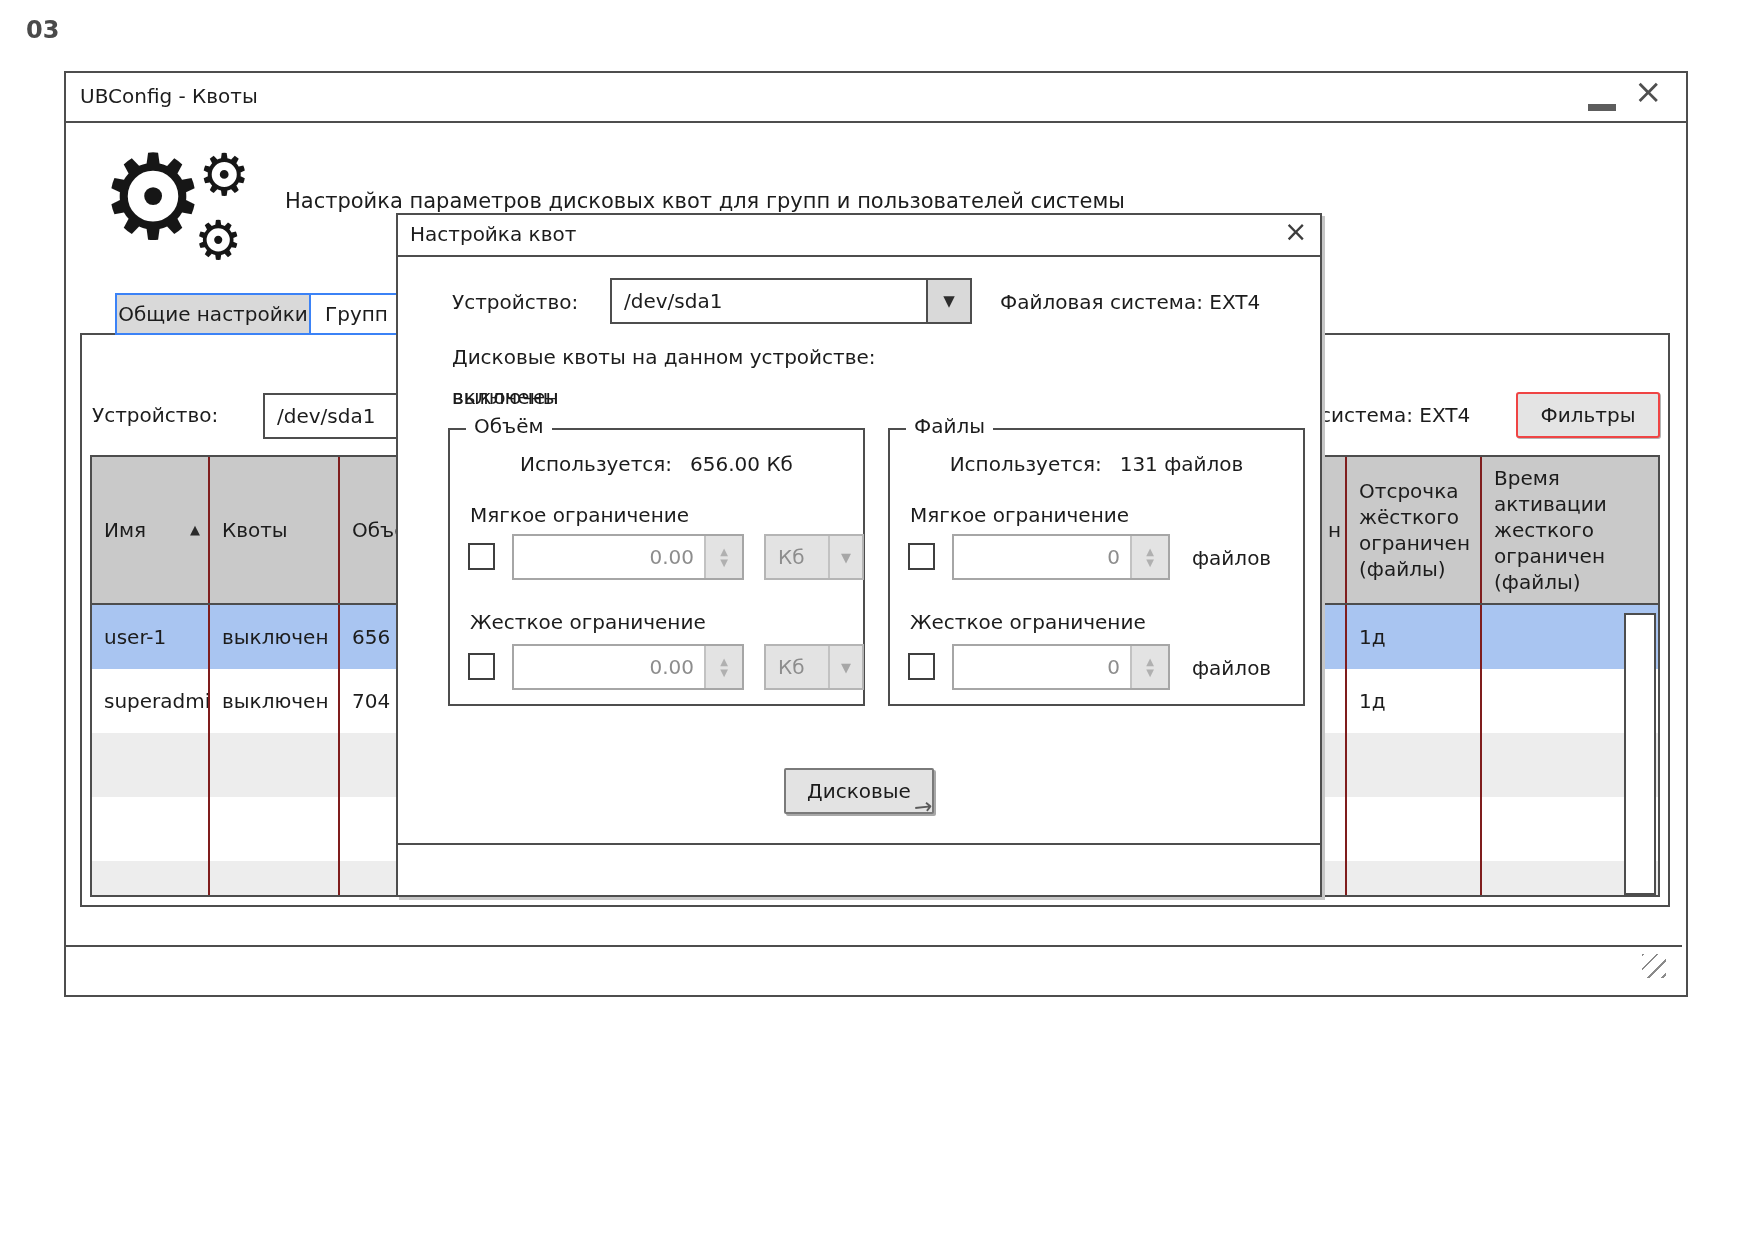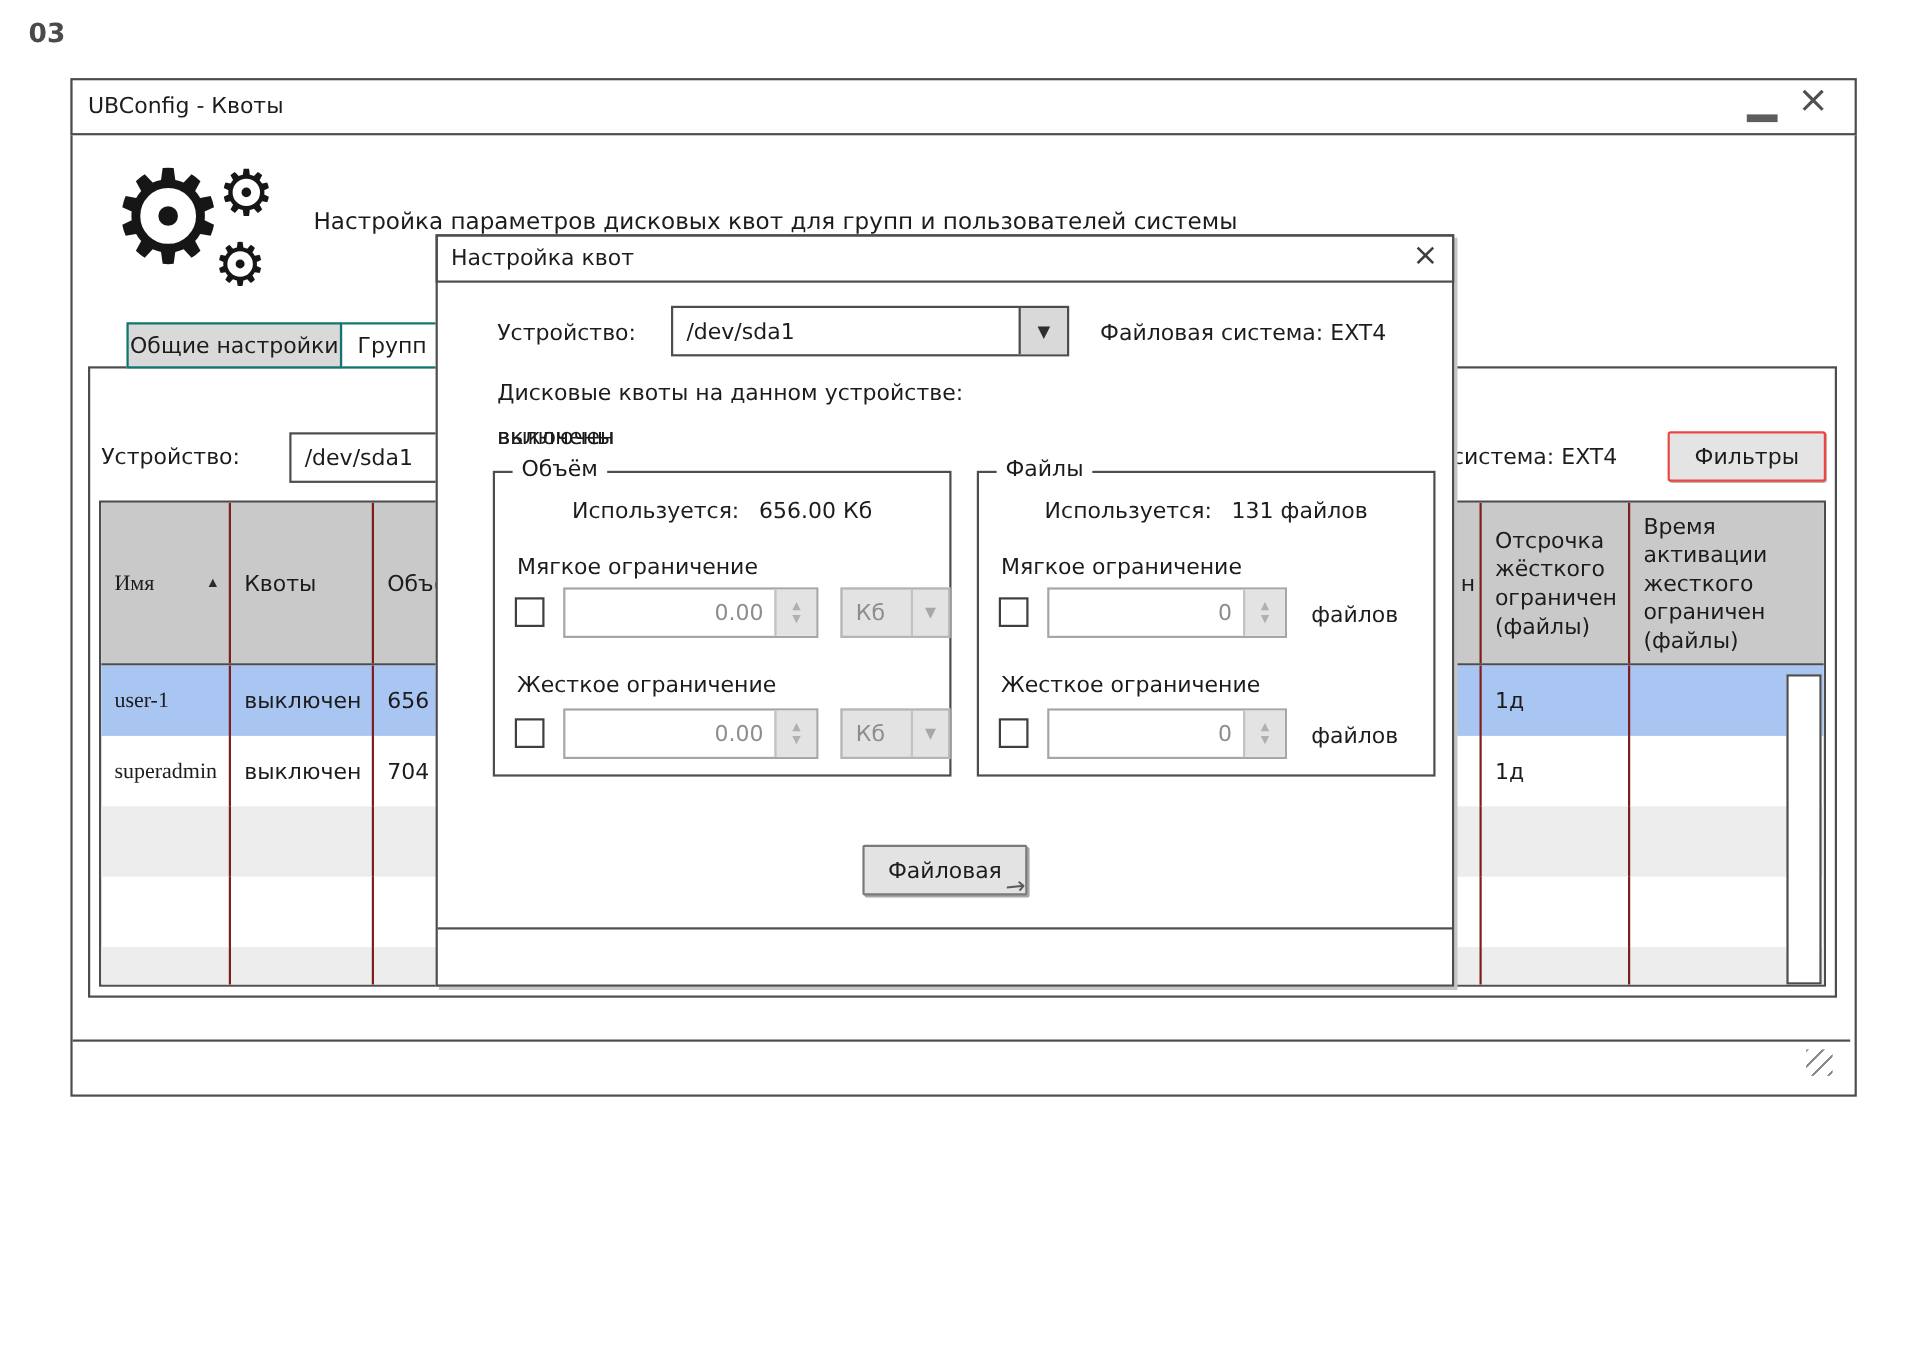--- a/index.html
+++ b/index.html
@@ -14,36 +14,36 @@
   #titlebar{left:64px;top:71px;width:1620px;height:48px;border:2px solid #4d4d4d;background:#fff;}
   #win-title{left:80px;top:84px;}
   #min-btn{left:1588px;top:104px;width:28px;height:7px;background:#5d5d5d;}
   #close-btn{left:1634px;top:74px;font-size:34px;color:#4f4f4f;line-height:1;}
 
   
   .gear{color:#161616;line-height:1;}
   #desc{left:285px;top:189px;font-size:21px;}
 
   
-  .tab{border:2px solid #0f766e;box-sizing:border-box;}
+  .tab{border:2px solid #3b82f6;box-sizing:border-box;}
   #tab1{left:115px;top:293px;width:196px;height:42px;background:#d9d9d9;z-index:3;}
   #tab2{left:309px;top:293px;width:170px;height:42px;background:#fff;z-index:2;padding-left:14px;box-sizing:border-box;}
   #panel{left:80px;top:333px;width:1590px;height:574px;border:2px solid #4d4d4d;box-sizing:border-box;background:#fff;}
 
   #dev-label{left:92px;top:403px;z-index:1;}
   #dev-input{left:263px;top:393px;width:240px;height:46px;border:2px solid #4d4d4d;box-sizing:border-box;background:#fff;z-index:1;padding-left:12px;}
   #fs-main{left:1210px;top:403px;z-index:1;white-space:nowrap;}
   #filters-btn{left:1516px;top:392px;width:144px;height:46px;background:#e4e4e4;border:2px solid #ef4444;
     box-sizing:border-box;border-radius:3px;box-shadow:1px 1px 0 #b5b5b5;z-index:1;}
 
   
   #table{left:90px;top:455px;width:1570px;height:442px;border:2px solid #4d4d4d;box-sizing:border-box;background:#fff;z-index:1;overflow:hidden;}
   .trow{display:flex;width:1566px;}
   .th,.td{box-sizing:border-box;border-right:2px solid #7f1d1d;display:flex;font-size:20px;}
-  .c0{width:118px;font-family:Liberation Serif, serif;} .c1{width:130px;text-align:center;} .c2{width:108px;} .c3{width:799px;} .c4{width:100px;} .c5{width:135px;} .c6{width:176px;border-right:none;}
+  .c0{width:118px;} .c1{width:130px;text-align:center;} .c2{width:108px;} .c3{width:799px;} .c4{width:100px;} .c5{width:135px;} .c6{width:176px;border-right:none;}
   #thead{height:146px;background:#c9c9c9;border-bottom:2px solid #4d4d4d;}
   .th{align-items:center;padding-left:12px;white-space:pre-line;line-height:1.3;}
   .th.c4{justify-content:flex-end;padding-right:4px;padding-left:0;}
   .tr{height:64px;}
   .td{align-items:center;padding-left:12px;overflow:hidden;white-space:nowrap;}
   .sel{background:#a9c5f1;}
   .alt{background:#ededed;}
   #sort-asc{font-size:13px;color:#2b2b2b;margin-right:8px;margin-left:auto;}
 
   
@@ -273,15 +273,15 @@
 <div class="abs cb z11" style="left:908px;top:653px;"></div>
 <div class="abs spin z11" style="left:952px;top:644px;width:218px;">
   <span class="val">0</span>
   <span class="btns">
       <span>▲</span>
       <span>▼</span>
     </span>
 </div>
 <div class="abs t20 z11" style="left:1192px;top:656px;">файлов</div>
 
-<div class="abs ctr t20" id="save-btn">Файловая</div>
+<div class="abs ctr t20" id="save-btn">Дисковые</div>
 <div class="abs" id="cursor">→</div>
 <div class="abs" id="dlg-footer-sep"></div>
 
 </body></html>

